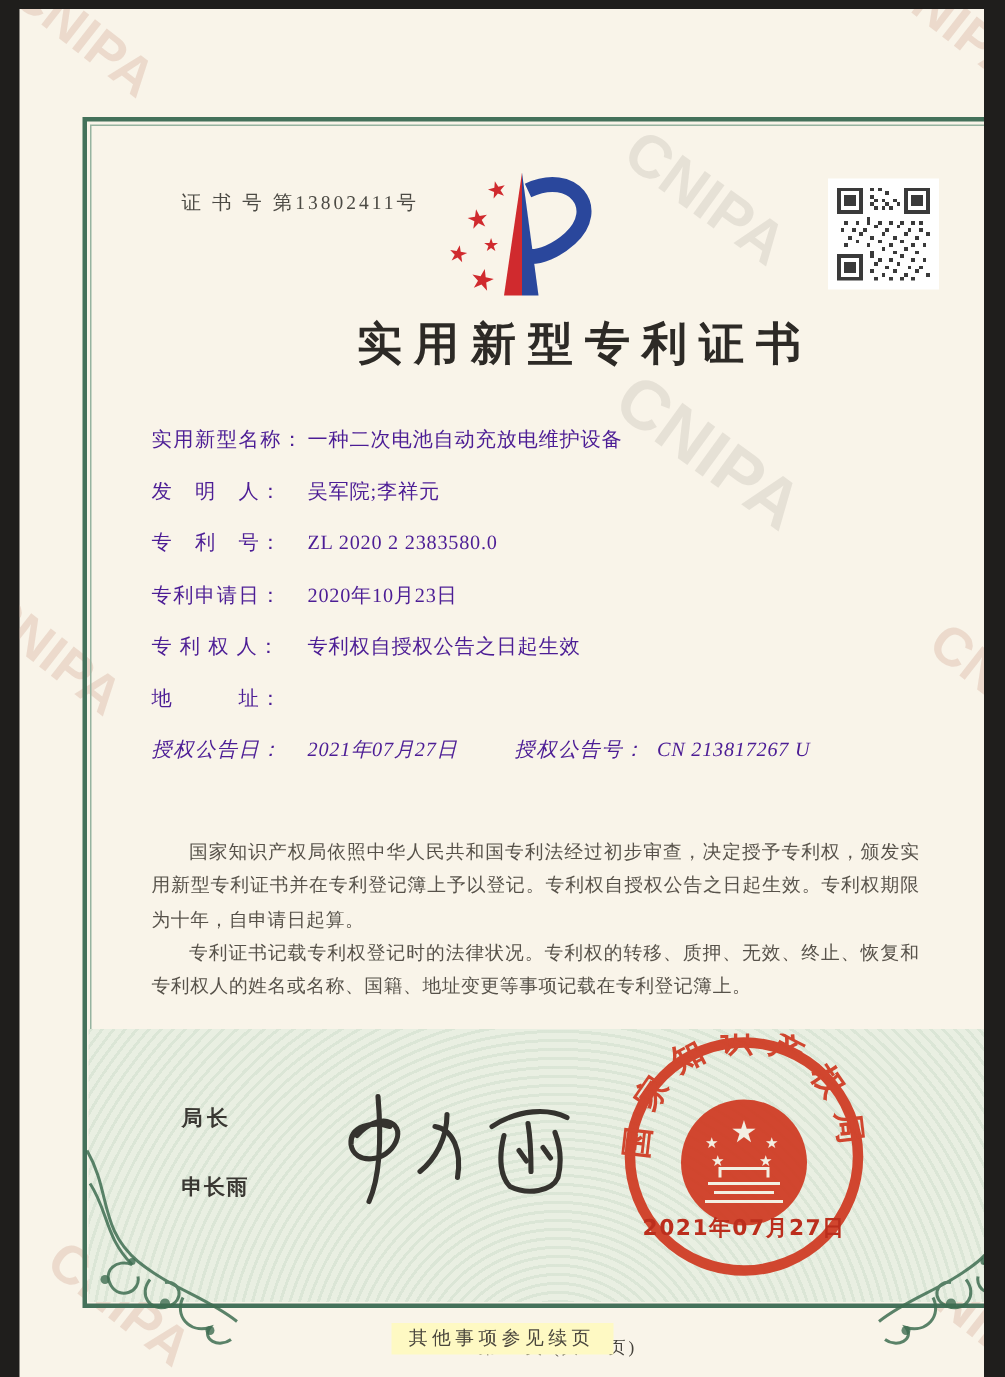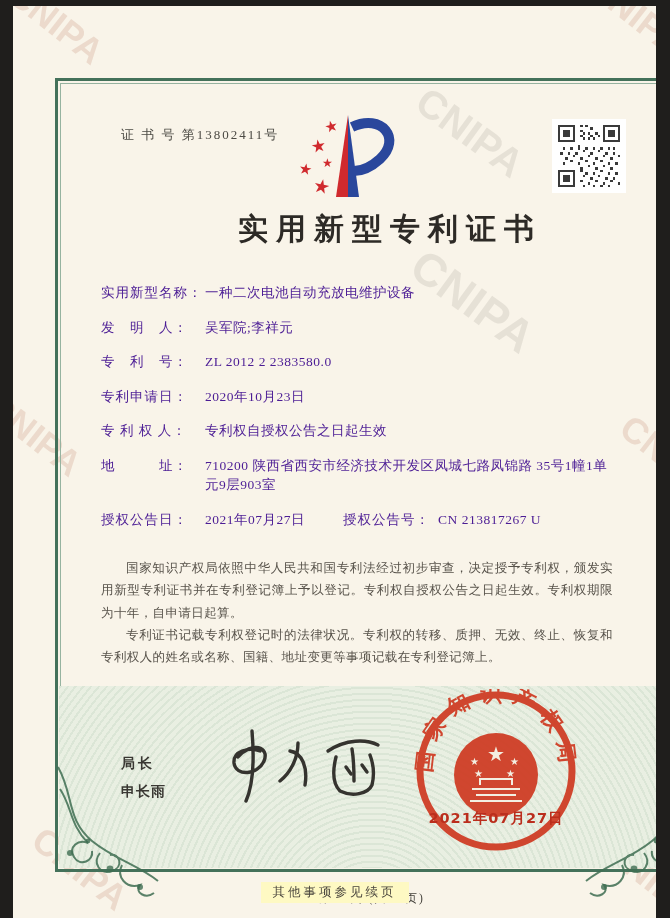--- a/index.html
+++ b/index.html
@@ -17,25 +17,25 @@
        repeating-radial-gradient(circle at 50% 130%, rgba(96,148,110,0.10) 0 2px, rgba(0,0,0,0) 2px 6px),
        #e9efe2; }
   .certno { position:absolute; left:63px; top:45px; font-size:13px; letter-spacing:2px; color:#4c4a44; }
   .logo { position:absolute; left:228px; top:28px; }
   .qr { position:absolute; left:494px; top:38px; width:74px; height:74px; background:#fff; padding:6px; }
   .title { position:absolute; left:0; top:128px; width:100%; text-align:center; font-size:30px; font-weight:bold; letter-spacing:8px; color:#2d2a26;padding-left:36px; }
   .fields { position:absolute; left:43px; top:202px; width:512px; }
   .frow { display:flex; margin-bottom:15px; font-size:13.5px; color:#4c1d95; line-height:1.45; }
   .flabel { flex:0 0 104px; letter-spacing:1px; }
   .fvalue { flex:1; letter-spacing:0.5px; }
-  .frow.double .pair { display:flex; }
+  .frow.double .pair { display:flex;font-style:italic; }
   .frow.double .pair + .pair { margin-left:38px; }
   .paras { position:absolute; left:43px; top:460px; width:512px; color:#57524a; font-size:12.5px; line-height:1.78; letter-spacing:0.4px;margin-top:16px; }
   .paras p { text-indent:2em; text-align:justify; }
-  .sig-title { position:absolute; left:63px; top:674px; font-size:14px; font-weight:600; color:#3a3833; letter-spacing:3px; }
+  .sig-title { position:absolute; left:63px; top:656px; font-size:14px; font-weight:600; color:#3a3833; letter-spacing:3px; }
   .sig-name  { position:absolute; left:63px; top:702px; font-size:14px; font-weight:600; color:#3a3833; letter-spacing:1px; }
   .sig-hand { position:absolute; left:150px; top:640px; }
   .seal { position:absolute; left:356px; top:608px; }
   .pageno { position:absolute; left:0; top:810px; width:100%; text-align:center; font-size:11.5px; color:#45423b; letter-spacing:2px; }
   .footnote { position:absolute; left:0; top:876px; width:643px; text-align:center; }
   .footnote span { display:inline-block; background:#fef9c3; padding:2px 12px; font-size:12.5px; color:#4a463d; letter-spacing:3px; }
   .corner { position:absolute; }
   .corner.bl { left:-28px; bottom:-30px; }
   .corner.br { right:-28px; bottom:-30px; transform:scaleX(-1); }
 </style>
@@ -123,33 +123,32 @@
         <div class="frow">
           <span class="flabel">实用新型名称：</span>
           <span class="fvalue">一种二次电池自动充放电维护设备</span>
         </div>
         <div class="frow">
           <span class="flabel">发　明　人：</span>
           <span class="fvalue">吴军院;李祥元</span>
         </div>
         <div class="frow">
           <span class="flabel">专　利　号：</span>
-          <span class="fvalue">ZL 2012 2 2383580.0</span>
+          <span class="fvalue">ZL 2020 2 2383580.0</span>
         </div>
         <div class="frow">
           <span class="flabel">专利申请日：</span>
           <span class="fvalue">2020年10月23日</span>
         </div>
         <div class="frow">
           <span class="flabel">专 利 权 人：</span>
           <span class="fvalue">专利权自授权公告之日起生效</span>
         </div>
         <div class="frow">
           <span class="flabel">地　　　址：</span>
-          <span class="fvalue" style="max-width:408px;">710200 陕西省西安市经济技术开发区凤城七路凤锦路 35号1幢1单元9层903室</span>
         </div>
         <div class="frow double">
           <span class="pair">
             <span class="flabel">授权公告日：</span>
             <span class="fvalue">2021年07月27日</span>
           </span>
           <span class="pair">
             <span class="flabel" style="flex-basis:auto; margin-right:8px;">授权公告号：</span>
             <span class="fvalue">CN 213817267 U</span>
           </span>

